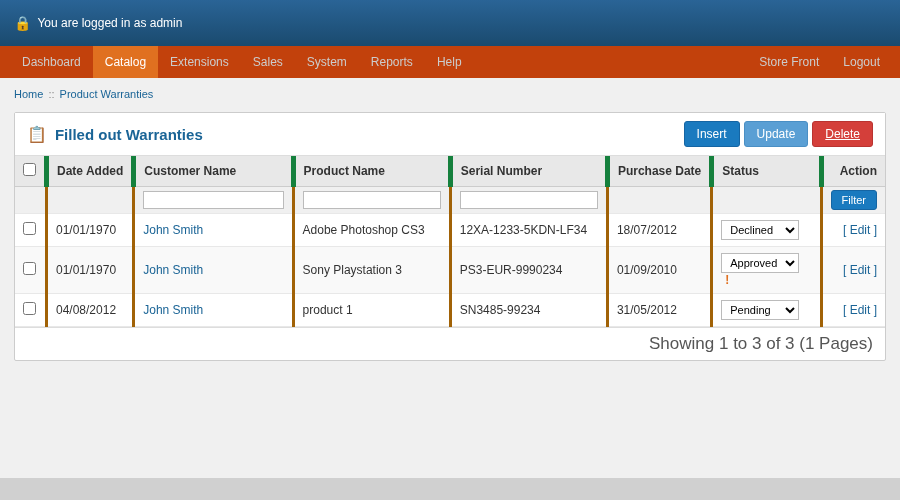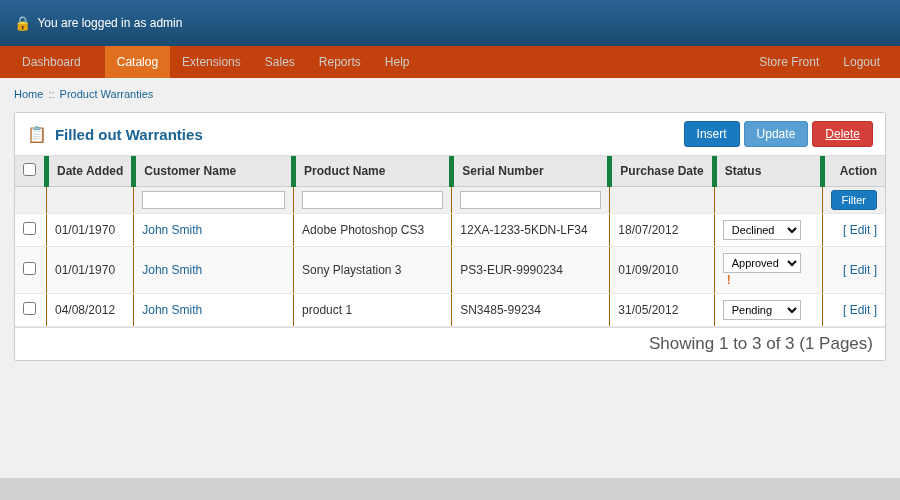--- a/index.html
+++ b/index.html
@@ -36,21 +36,21 @@
       padding: 0 12px;
       height: 100%;
       display: flex;
       align-items: center;
       cursor: pointer;
       font-size: 12px;
       text-decoration: none;
       border: none;
       background: none;
     }
-    .nav-item.active { background: #e07020; color: #fff; margin-left: 12px; }
+    .nav-item.active { background: #e07020; color: #fff; }
     .nav-right { display: flex; align-items: center; gap: 4px; }
     .nav-btn {
       color: #ccc;
       padding: 4px 10px;
       font-size: 12px;
       cursor: pointer;
       background: none;
       border: none;
       text-align: center;
     }
@@ -125,21 +125,21 @@
       color: #333;
       border-bottom: 1px solid #ccc;
       border-right: 5px solid #15803d;
       white-space: nowrap;
     }
     th:last-child { border-right: none; text-align: right; }
     th.checkbox-col { width: 20px; }
     td {
       padding: 6px 8px;
       border-bottom: 1px solid #e8e8e8;
-      border-right: 1px solid #a16207;
+      border-right: 3px solid #a16207;
       vertical-align: middle;
       font-size: 12px;
       color: #333;
     }
     td:last-child { border-right: none; text-align: right; }
     tr:nth-child(odd) td { background: #fff; }
     tr:nth-child(even) td { background: #f9f9f9; }
     tr.filter-row td { background: #f0f0f0; padding: 3px 8px; }
 
     .td-link { color: #1a6496; text-decoration: none; }
@@ -184,20 +184,21 @@
     <span>You are logged in as admin</span>
   </div>
 </div>
 
 <div id="navbar">
   <div class="nav-left">
     <button class="nav-item">Dashboard</button>
     <button class="nav-item active">Catalog</button>
     <button class="nav-item">Extensions</button>
     <button class="nav-item">Sales</button>
+    <button class="nav-item">System</button>
     <button class="nav-item">Reports</button>
     <button class="nav-item">Help</button>
   </div>
   <div class="nav-right">
     <button class="nav-btn">Store Front</button>
     <button class="nav-btn">Logout</button>
   </div>
 </div>
 
 <div id="content">

